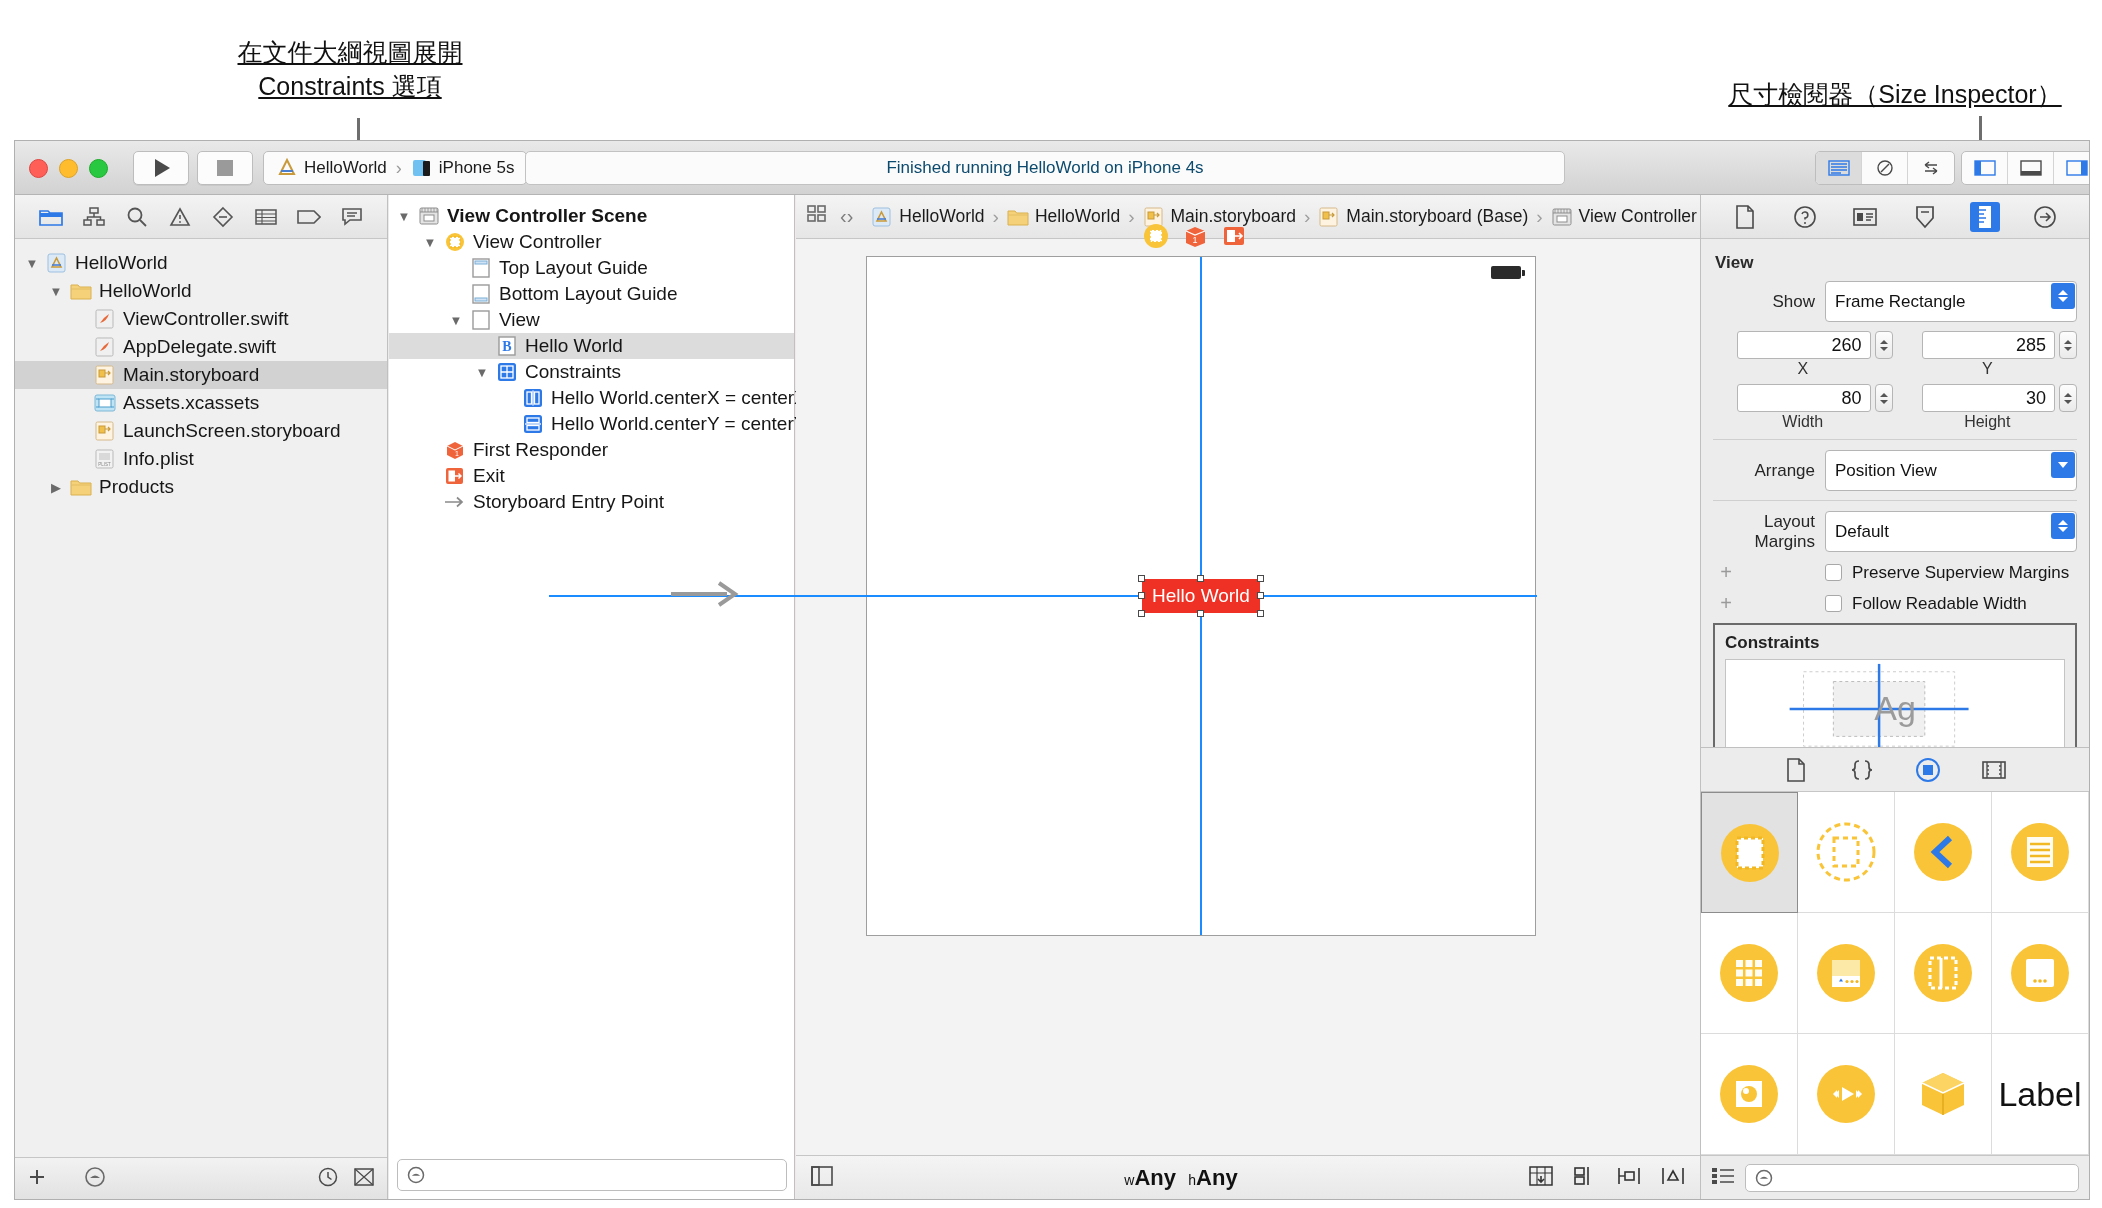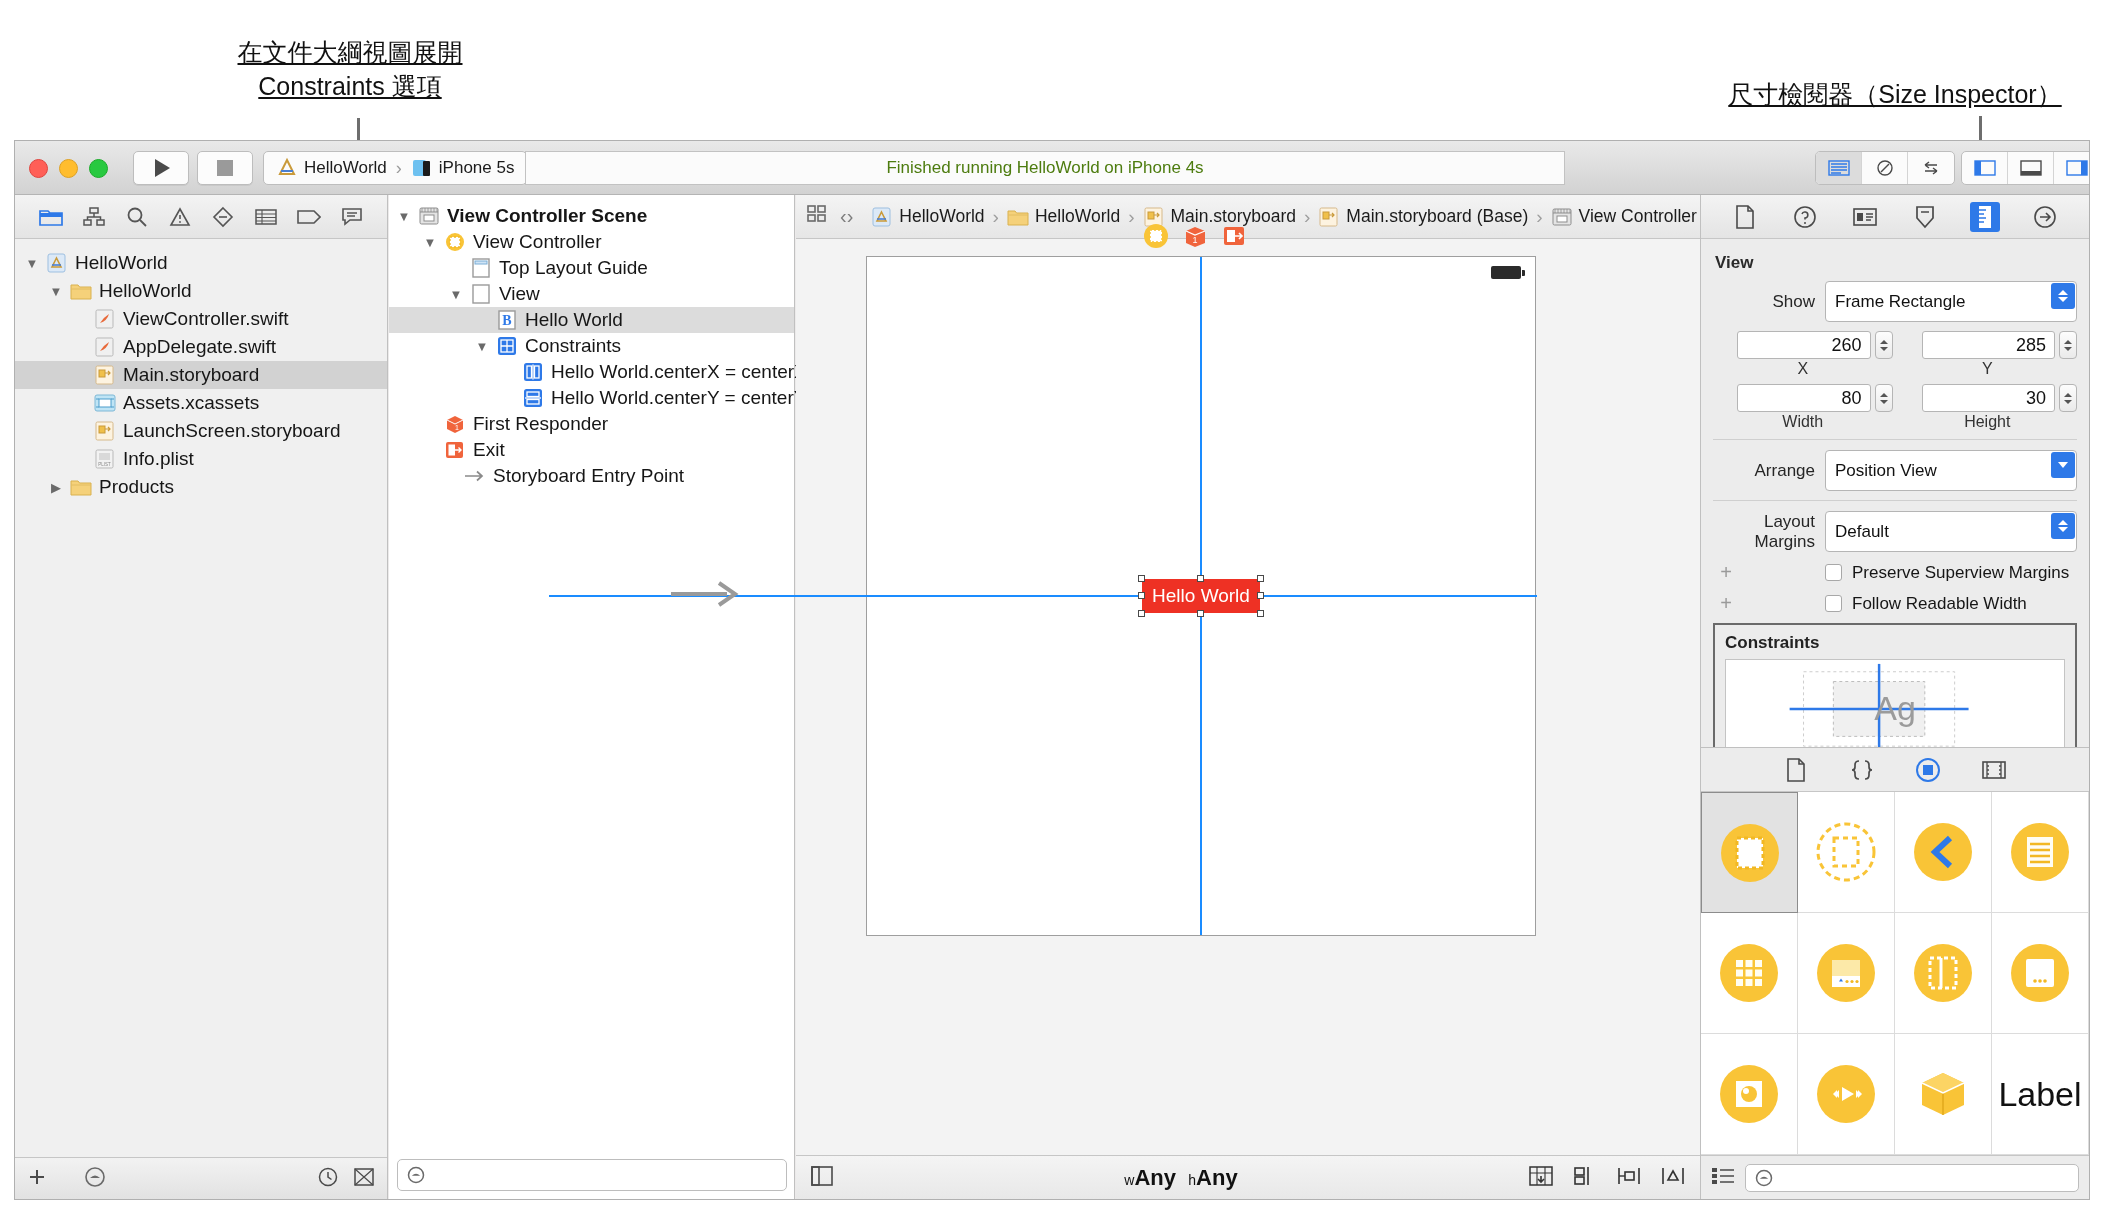--- a/index.html
+++ b/index.html
@@ -45,23 +45,23 @@
 
   #scheme{
     position:absolute;left:248px;top:10px;height:34px;min-width:230px;
     background:#fbfbfb;border:1px solid #bdbdbd;border-radius:5px;
     display:flex;align-items:center;gap:6px;padding:0 12px;font-size:17px;color:#1c1c1c;
   }
   .scheme-chev{color:#9a9a9a;font-size:18px;padding:0 3px;}
 
   #status-bar{
     position:absolute;left:510px;top:10px;width:1040px;height:34px;
-    background:#fbfbfb;border:1px solid #c2c2c2;border-radius:0;
+    background:#fbfbfb;border:1px solid #c2c2c2;border-radius:5px;
     display:flex;align-items:center;justify-content:center;
-    font-size:17px;color:#4d7c0f;
+    font-size:17px;color:#0c4a6e;
   }
 
   .tbseg{
     position:absolute;top:10px;height:34px;display:flex;align-items:center;
     border:1px solid #bdbdbd;border-radius:5px;background:#fbfbfb;overflow:hidden;
   }
   .tbseg>div{width:46px;height:100%;display:flex;align-items:center;justify-content:center;border-right:1px solid #d4d4d4;}
   .tbseg>div:last-child{border-right:none;}
   #editor-seg{left:1800px;}
   #view-seg{left:1946px;}
@@ -539,20 +539,30 @@
               <span class="tri"></span>
               <span class="oic">
                 <svg width="22" height="20" viewBox="0 0 22 20">
                   <rect x="3" y="1" width="16" height="18" fill="#fff" stroke="#9a9a9a" stroke-width="1.4"></rect>
                 <rect x="5" y="3" width="12" height="3" fill="#cfe3f5" stroke="#7aaed6"></rect>
                 </svg>
               </span>
               <span>Top Layout Guide</span>
             </div>
             <div class="orow" style="padding-left: 60px;">
+              <span class="tri"></span>
+              <span class="oic">
+                <svg width="22" height="20" viewBox="0 0 22 20">
+                  <rect x="3" y="1" width="16" height="18" fill="#fff" stroke="#9a9a9a" stroke-width="1.4"></rect>
+                <rect x="5" y="14" width="12" height="3" fill="#cfe3f5" stroke="#7aaed6"></rect>
+                </svg>
+              </span>
+              <span>Bottom Layout Guide</span>
+            </div>
+            <div class="orow" style="padding-left: 60px;">
               <span class="tri">▼</span>
               <span class="oic">
                 <svg width="22" height="20" viewBox="0 0 22 20">
                   <rect x="3" y="1" width="16" height="18" fill="#fff" stroke="#9a9a9a" stroke-width="1.4"></rect>
                 </svg>
               </span>
               <span>View</span>
             </div>
             <div class="orow sel" style="padding-left: 86px;">
               <span class="tri"></span>
@@ -614,21 +624,21 @@
               <span class="tri"></span>
               <span class="oic">
                 <svg width="22" height="20" viewBox="0 0 22 20">
                   <rect x="2" y="2" width="17" height="16" rx="2" fill="#f0643c"></rect>
                 <rect x="4.5" y="4.5" width="6.5" height="11" fill="#fff"></rect>
                 <path d="M11 10 h6 M14.5 7.5 l2.5 2.5 l-2.5 2.5" stroke="#fff" stroke-width="1.4" fill="none"></path>
                 </svg>
               </span>
               <span>Exit</span>
             </div>
-            <div class="orow" style="padding-left: 54px;">
+            <div class="orow" style="padding-left: 34px;">
               <span class="tri"></span>
               <span class="oic">
                 <svg width="22" height="20" viewBox="0 0 22 20">
                   <path d="M1 10 h17 M13 5.5 l5 4.5 l-5 4.5" fill="none" stroke="#8a8a8a" stroke-width="1.7"></path>
                 </svg>
               </span>
               <span>Storyboard Entry Point</span>
             </div>
           </div>
         <div id="redbox"></div>

